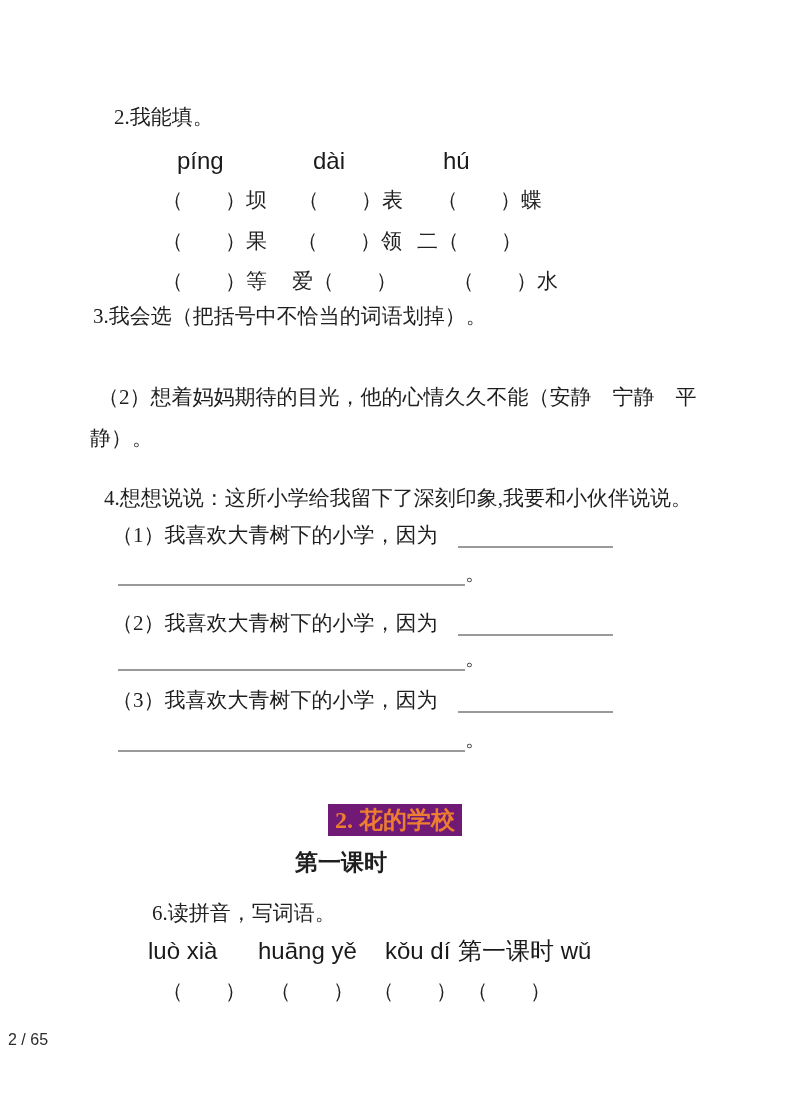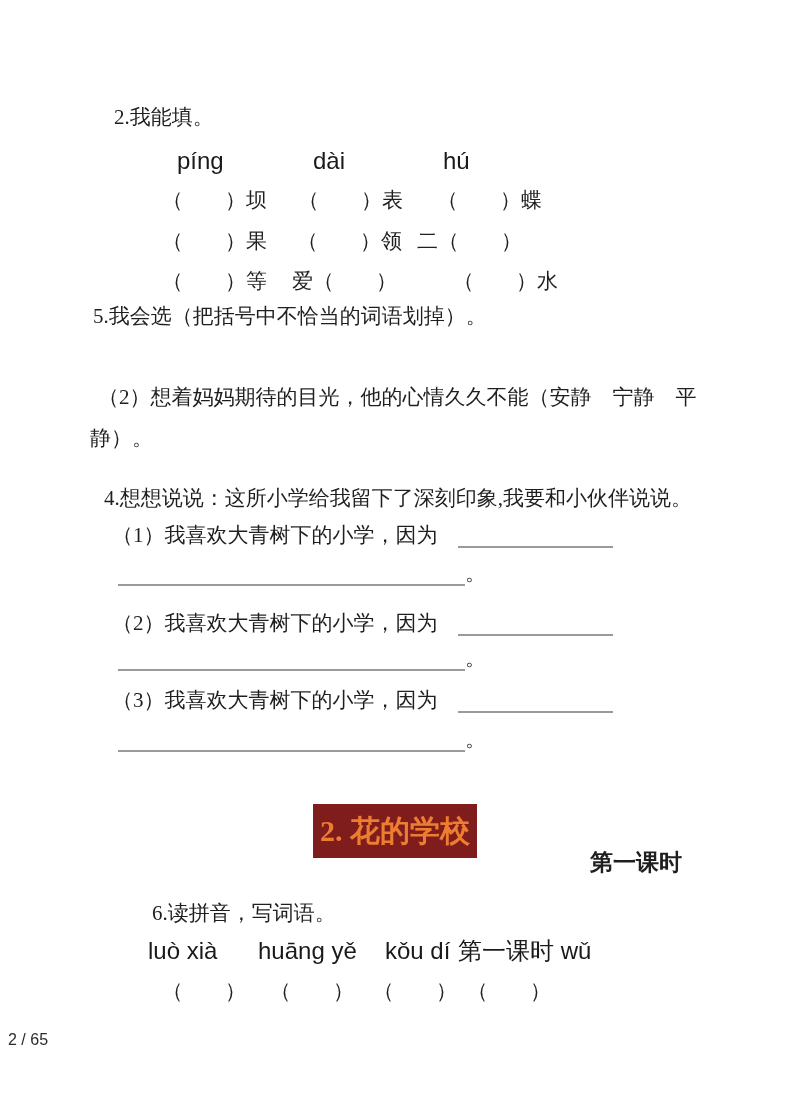--- a/index.html
+++ b/index.html
@@ -32,24 +32,24 @@
   .q4-line1 { display:flex; align-items:flex-end; left:112px; width:501px;gap:20px; }
   #q4-1a { top:522px; } #q4-2a { top:610px; } #q4-3a { top:687px; }
   .q4-line2 { display:flex; align-items:flex-end; left:118px; }
   #q4-1b { top:560px; } #q4-2b { top:645px; } #q4-3b { top:726px; }
   .blank-grow  { flex:1 1 auto; height:24px; border-bottom:2px solid #9a9a9a; }
   .blank-fixed { width:347px; height:22px; border-bottom:2px solid #9a9a9a; }
 
   
   #lesson-title-row { left:0; top:804px; width:790px; text-align:center; white-space:normal; }
   .hl {
-    display:inline-block; background:#7f1d1d; color:#ED7D31;
-    font-weight:bold; font-size:30px; line-height:30px; padding:12px 7px;
+    display:inline-block; background:#701a75; color:#ED7D31;
+    font-weight:bold; font-size:24px; line-height:30px; padding:1px 7px;
   }
-  #session-row { left:0; top:847px; width:682px; text-align:right; font-weight:bold; font-size:23px; white-space:normal; }
+  #session-row { left:0; top:847px; width:682px; text-align:center; font-weight:bold; font-size:23px; white-space:normal; }
 
   
   #lq1-title { left:152px; top:900px; }
   #py2-0 { left:148px; top:940px; }
   #py2-1 { left:258px; top:940px; }
   #py2-2 { left:385px; top:940px; }
   #py2-3 { left:458px; top:940px; }
   #b2-0 { left:162px; top:978px; } #b2-1 { left:270px; top:978px; }
   #b2-2 { left:373px; top:978px; } #b2-3 { left:467px; top:978px; }
 
@@ -73,21 +73,21 @@
   <span class="abs cn" id="r1c0">（　　）坝</span>
   <span class="abs cn" id="r1c1">（　　）表</span>
   <span class="abs cn" id="r1c2">（　　）蝶</span>
   <span class="abs cn" id="r2c0">（　　）果</span>
   <span class="abs cn" id="r2c1">（　　）领</span>
   <span class="abs cn" id="r2c2">二（　　）</span>
   <span class="abs cn" id="r3c0">（　　）等</span>
   <span class="abs cn" id="r3c1">爱（　　）</span>
   <span class="abs cn" id="r3c2">（　　）水</span>
 
-  <div class="abs cn" id="q3-title">5.我会选（把括号中不恰当的词语划掉）。</div>
+  <div class="abs cn" id="q3-title">3.我会选（把括号中不恰当的词语划掉）。</div>
   <div class="abs cn" id="q3-i2a">（2）想着妈妈期待的目光，他的心情久久不能（安静　宁静　平</div>
   <div class="abs cn" id="q3-i2b">静）。</div>
 
   <div class="abs cn" id="q4-title">4.想想说说：这所小学给我留下了深刻印象,我要和小伙伴说说。</div>
 
   <div class="abs cn q4-line1" id="q4-1a">
     <span>（1）我喜欢大青树下的小学，因为</span>
     <span class="blank-grow"></span>
   </div>
   <div class="abs cn q4-line2" id="q4-1b">

